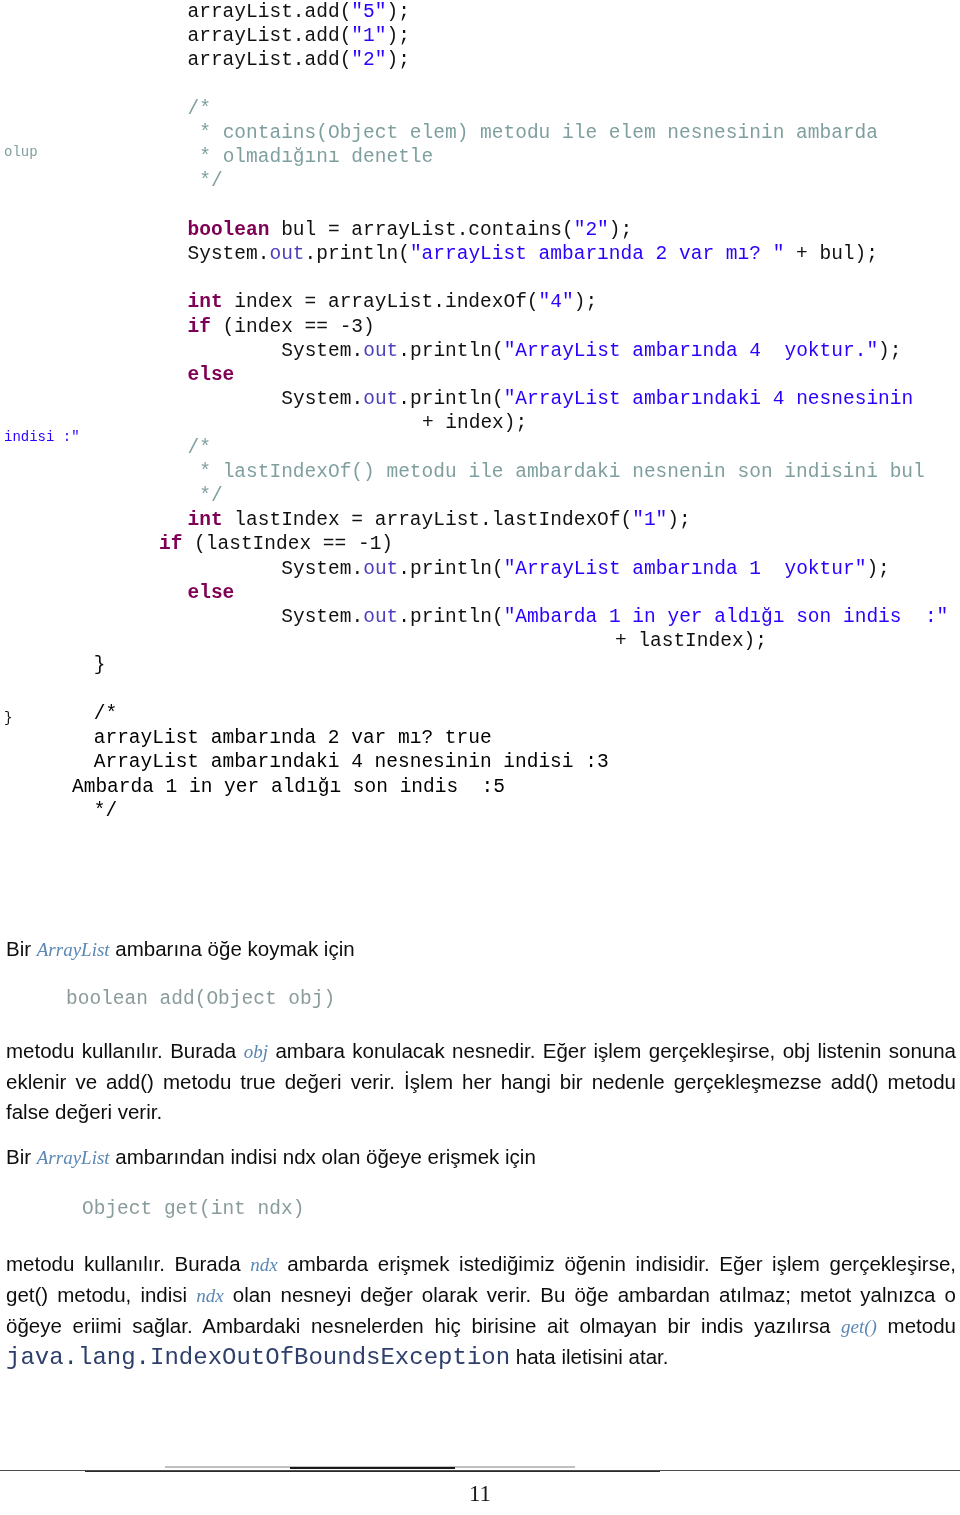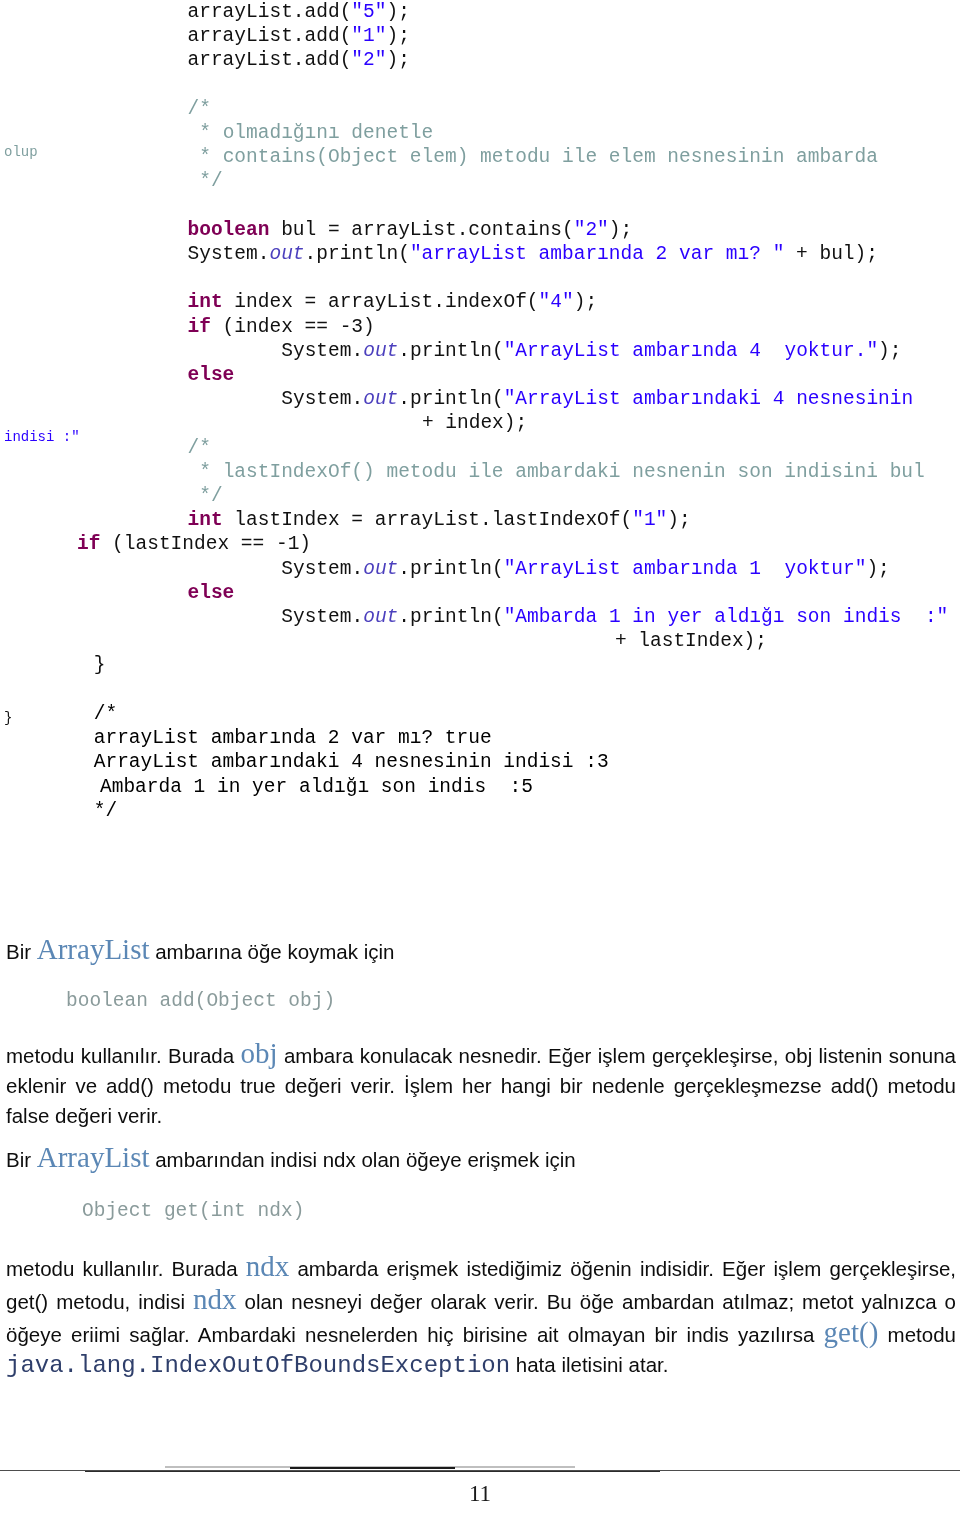--- a/index.html
+++ b/index.html
@@ -31,21 +31,21 @@
     white-space: pre;
     color: #000000;
     letter-spacing: 0px;
   }
 
   
   .kw      { color: #7f0055; font-weight: bold; }          
   .str     { color: #2a00ff; }                              
   .cmt     { color: #7f9f9f; }                               comments */
   .out-cmt { color: #3fa9bd; }                              
-  .fld     { color: #4b3fbd; font-style: italic; }          
+  .fld     { color: #4b3fbd; }          
   .plain   { color: #111111; }
 
   
   .overflow-frag {
     position: absolute;
     left: 4px;
     font-family: "Liberation Mono", "DejaVu Sans Mono", monospace;
     font-size: 14px;
     line-height: 24.2px;
     white-space: pre;
@@ -61,22 +61,23 @@
     margin: 0;
     font-family: "Liberation Sans", sans-serif;
     font-size: 20.5px;
     line-height: 30px;
     text-align: justify;
     color: #0d0d0d;
   }
   p.para.lead { text-align: left; }
   .ital-blue {
     font-family: "Liberation Serif", serif;
+    font-style: italic;
     color: #5b87b5;
-    font-size: 29px;
+    font-size: 19px;
   }
   .mono-dark {
     font-family: "Liberation Mono", "DejaVu Sans Mono", monospace;
     font-size: 24px;
     color: #2f3f6b;
   }
   .sig {
     margin: 0;
     font-family: "Liberation Mono", "DejaVu Sans Mono", monospace;
     font-size: 19.5px;
@@ -136,48 +137,48 @@
 </style>
 </head>
 <body>
 
 <div class="code-area" id="code-area">
     <div class="code-line" style="padding-left: 187.52px;"><span class="plain">arrayList.add(</span><span class="str">"5"</span><span class="plain">);</span></div>
     <div class="code-line" style="padding-left: 187.52px;"><span class="plain">arrayList.add(</span><span class="str">"1"</span><span class="plain">);</span></div>
     <div class="code-line" style="padding-left: 187.52px;"><span class="plain">arrayList.add(</span><span class="str">"2"</span><span class="plain">);</span></div>
     <div class="code-line" style="padding-left: 0px;"><span class="plain"> </span></div>
     <div class="code-line" style="padding-left: 187.52px;"><span class="cmt">/*</span></div>
+    <div class="code-line" style="padding-left: 199.24px;"><span class="cmt">* contains(Object elem) metodu ile elem nesnesinin ambarda</span></div>
     <div class="code-line" style="padding-left: 199.24px;"><span class="cmt">* olmadığını denetle</span></div>
-    <div class="code-line" style="padding-left: 199.24px;"><span class="cmt">* contains(Object elem) metodu ile elem nesnesinin ambarda</span></div>
     <div class="code-line" style="padding-left: 199.24px;"><span class="cmt">*/</span></div>
     <div class="code-line" style="padding-left: 0px;"><span class="plain"> </span></div>
     <div class="code-line" style="padding-left: 187.52px;"><span class="kw">boolean</span><span class="plain"> bul = arrayList.contains(</span><span class="str">"2"</span><span class="plain">);</span></div>
     <div class="code-line" style="padding-left: 187.52px;"><span class="plain">System.</span><span class="fld">out</span><span class="plain">.println(</span><span class="str">"arrayList ambarında 2 var mı? "</span><span class="plain"> + bul);</span></div>
     <div class="code-line" style="padding-left: 0px;"><span class="plain"> </span></div>
     <div class="code-line" style="padding-left: 187.52px;"><span class="kw">int</span><span class="plain"> index = arrayList.indexOf(</span><span class="str">"4"</span><span class="plain">);</span></div>
     <div class="code-line" style="padding-left: 187.52px;"><span class="kw">if</span><span class="plain"> (index == -3)</span></div>
     <div class="code-line" style="padding-left: 281.28px;"><span class="plain">System.</span><span class="fld">out</span><span class="plain">.println(</span><span class="str">"ArrayList ambarında 4  yoktur."</span><span class="plain">);</span></div>
     <div class="code-line" style="padding-left: 187.52px;"><span class="kw">else</span></div>
     <div class="code-line" style="padding-left: 281.28px;"><span class="plain">System.</span><span class="fld">out</span><span class="plain">.println(</span><span class="str">"ArrayList ambarındaki 4 nesnesinin</span></div>
     <div class="code-line" style="padding-left: 421.92px;"><span class="plain">+ index);</span></div>
     <div class="code-line" style="padding-left: 187.52px;"><span class="cmt">/*</span></div>
     <div class="code-line" style="padding-left: 199.24px;"><span class="cmt">* lastIndexOf() metodu ile ambardaki nesnenin son indisini bul</span></div>
     <div class="code-line" style="padding-left: 199.24px;"><span class="cmt">*/</span></div>
     <div class="code-line" style="padding-left: 187.52px;"><span class="kw">int</span><span class="plain"> lastIndex = arrayList.lastIndexOf(</span><span class="str">"1"</span><span class="plain">);</span></div>
-    <div class="code-line" style="padding-left: 77px;"><span class="kw">if</span><span class="plain"> (lastIndex == -1)</span></div>
+    <div class="code-line" style="padding-left: 114px; margin-left: 45px;"><span class="kw">if</span><span class="plain"> (lastIndex == -1)</span></div>
     <div class="code-line" style="padding-left: 281.28px;"><span class="plain">System.</span><span class="fld">out</span><span class="plain">.println(</span><span class="str">"ArrayList ambarında 1  yoktur"</span><span class="plain">);</span></div>
     <div class="code-line" style="padding-left: 187.52px;"><span class="kw">else</span></div>
     <div class="code-line" style="padding-left: 281.28px;"><span class="plain">System.</span><span class="fld">out</span><span class="plain">.println(</span><span class="str">"Ambarda 1 in yer aldığı son indis  :"</span></div>
     <div class="code-line" style="padding-left: 421.92px; text-align: center;"><span class="plain">+ lastIndex);</span></div>
     <div class="code-line" style="padding-left: 93.76px;"><span class="plain">}</span></div>
     <div class="code-line" style="padding-left: 0px;"><span class="plain"> </span></div>
     <div class="code-line" style="padding-left: 93.76px;"><span class="out-cmt">/*</span></div>
     <div class="code-line" style="padding-left: 93.76px;"><span class="out-cmt">arrayList ambarında 2 var mı? true</span></div>
     <div class="code-line" style="padding-left: 93.76px;"><span class="out-cmt">ArrayList ambarındaki 4 nesnesinin indisi :3</span></div>
-    <div class="code-line" style="padding-left: 100px;"><span class="out-cmt">Ambarda 1 in yer aldığı son indis  :5</span></div>
+    <div class="code-line" style="padding-left: 72px;"><span class="out-cmt">Ambarda 1 in yer aldığı son indis  :5</span></div>
     <div class="code-line" style="padding-left: 93.76px;"><span class="out-cmt">*/</span></div>
   </div>
 
 <div id="overflow-area">
     <div class="overflow-frag cmt" style="top: 140px;">olup</div>
     <div class="overflow-frag str" style="top: 425px;">indisi :"</div>
     <div class="overflow-frag plain" style="top: 706px;">}</div>
   </div>
 
 <div class="prose-area" style="top:934px;">

